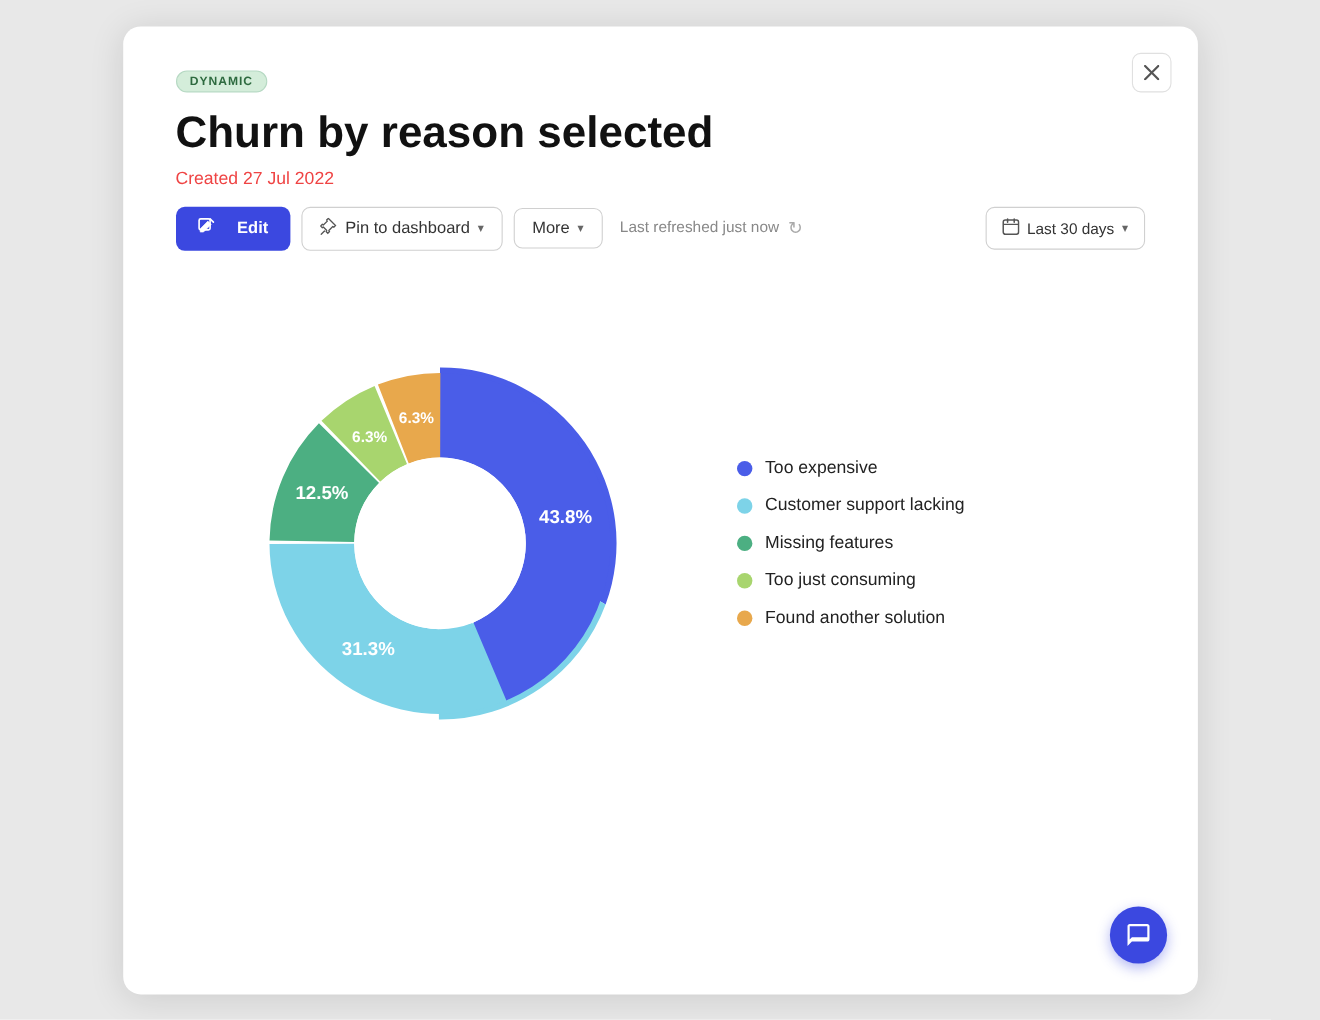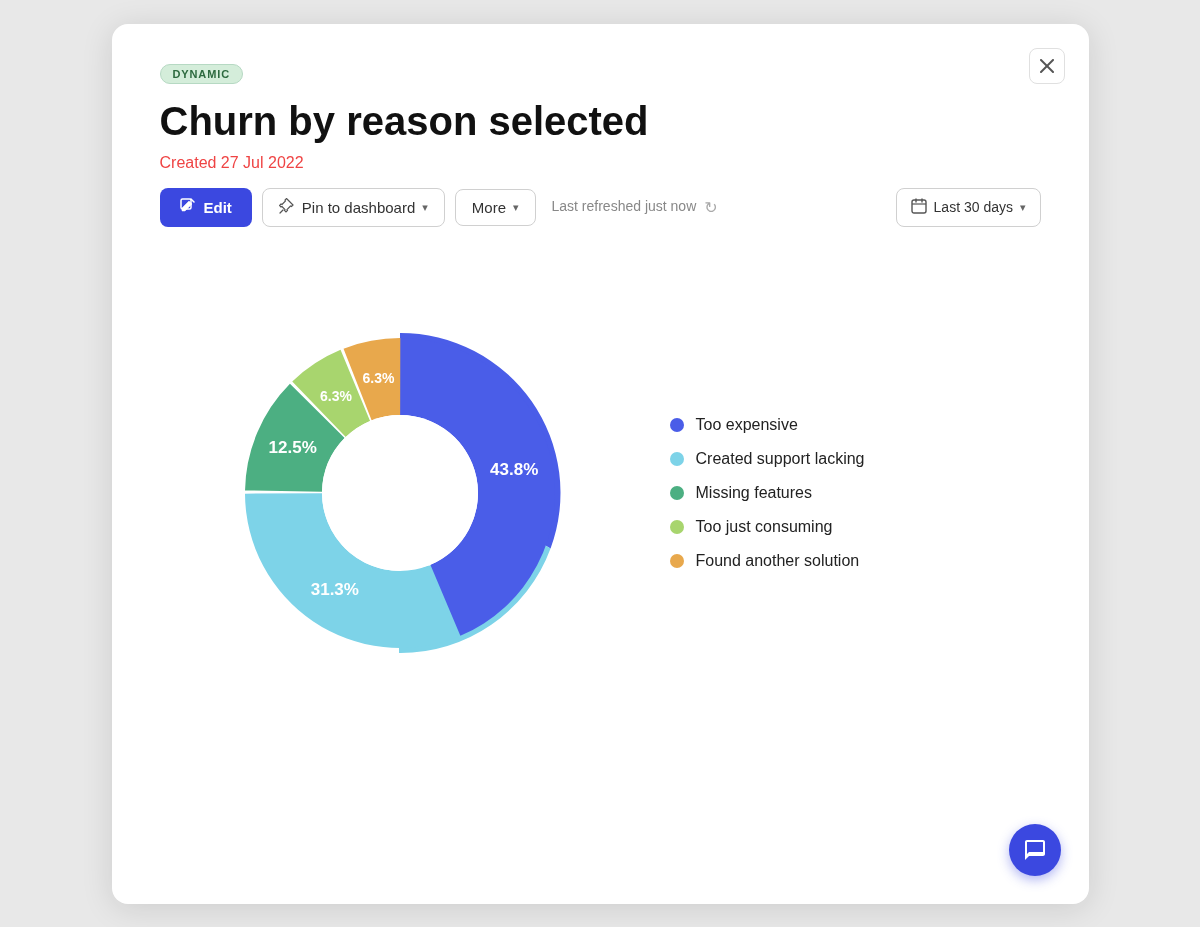--- a/index.html
+++ b/index.html
@@ -71,21 +71,21 @@
       background: #3b48e0;
       color: #fff;
       border: none;
       border-radius: 8px;
       padding: 10px 20px;
       font-size: 15px;
       font-weight: 600;
       cursor: pointer;
       display: flex;
       align-items: center;
-      gap: 8px;
+      gap: 20px;
     }
     .btn-outline {
       background: #fff;
       color: #333;
       border: 1.5px solid #d0d0d0;
       border-radius: 8px;
       padding: 9px 16px;
       font-size: 15px;
       font-weight: 500;
       cursor: pointer;
@@ -276,21 +276,21 @@
         </svg>
     </div>
 
     <div class="legend">
     <div class="legend-item">
     <span class="legend-dot" style="background:#4a5de8"></span>
     <span>Too expensive</span>
   </div>
         <div class="legend-item">
     <span class="legend-dot" style="background:#7dd3e8"></span>
-    <span>Created support lacking</span>
+    <span>Customer support lacking</span>
   </div>
         <div class="legend-item">
     <span class="legend-dot" style="background:#4caf82"></span>
     <span>Missing features</span>
   </div>
         <div class="legend-item">
     <span class="legend-dot" style="background:#a8d56e"></span>
     <span>Too just consuming</span>
   </div>
         <div class="legend-item">

